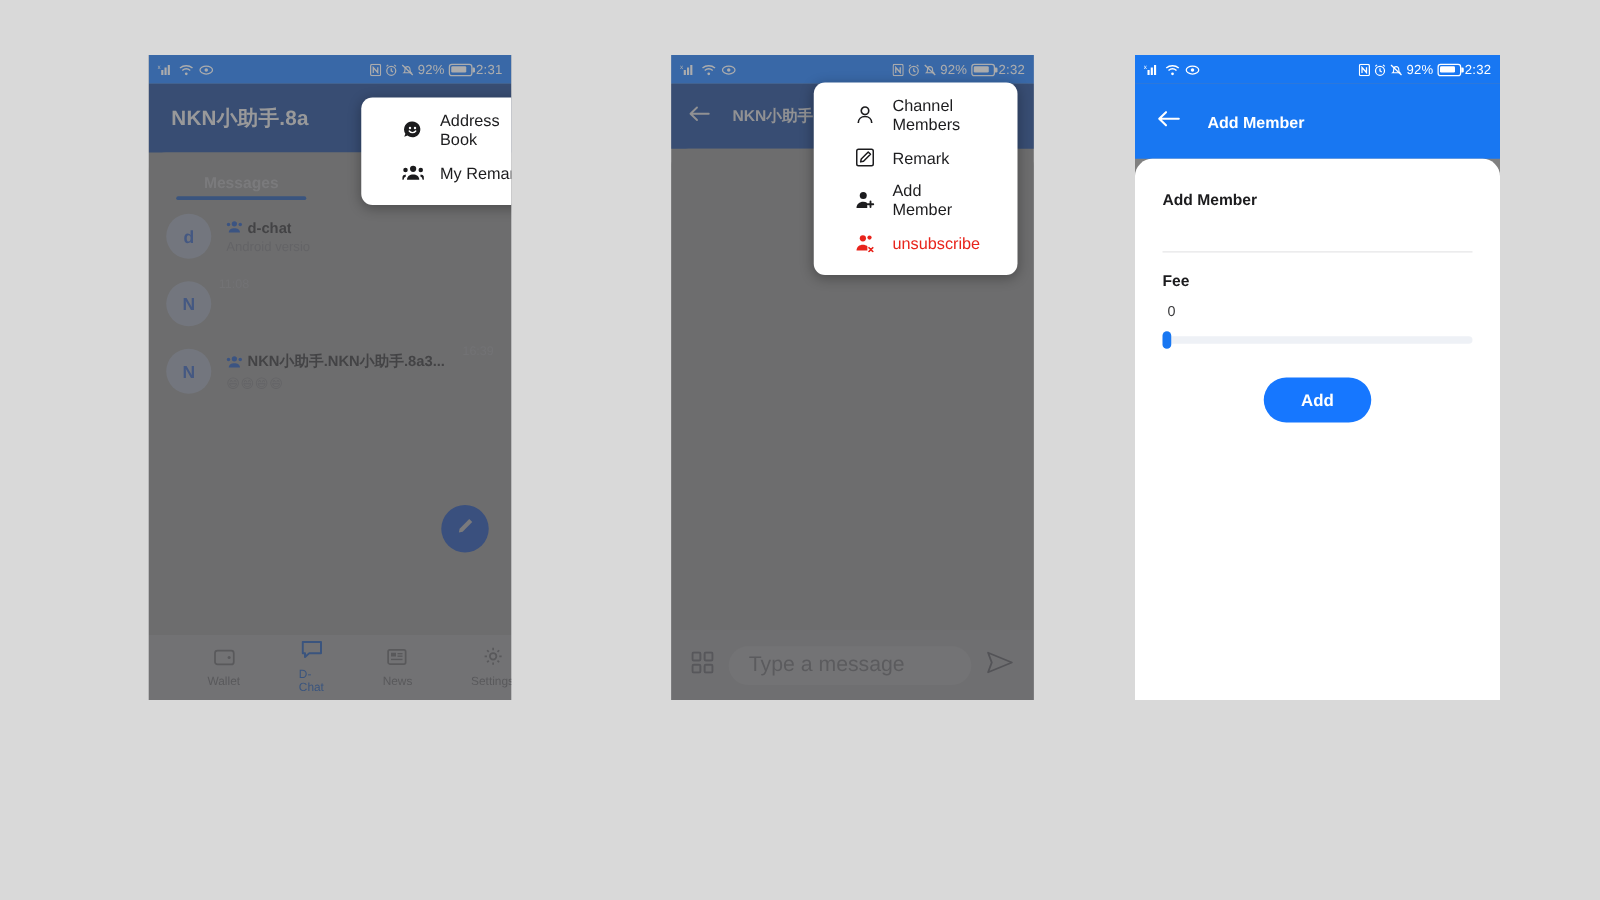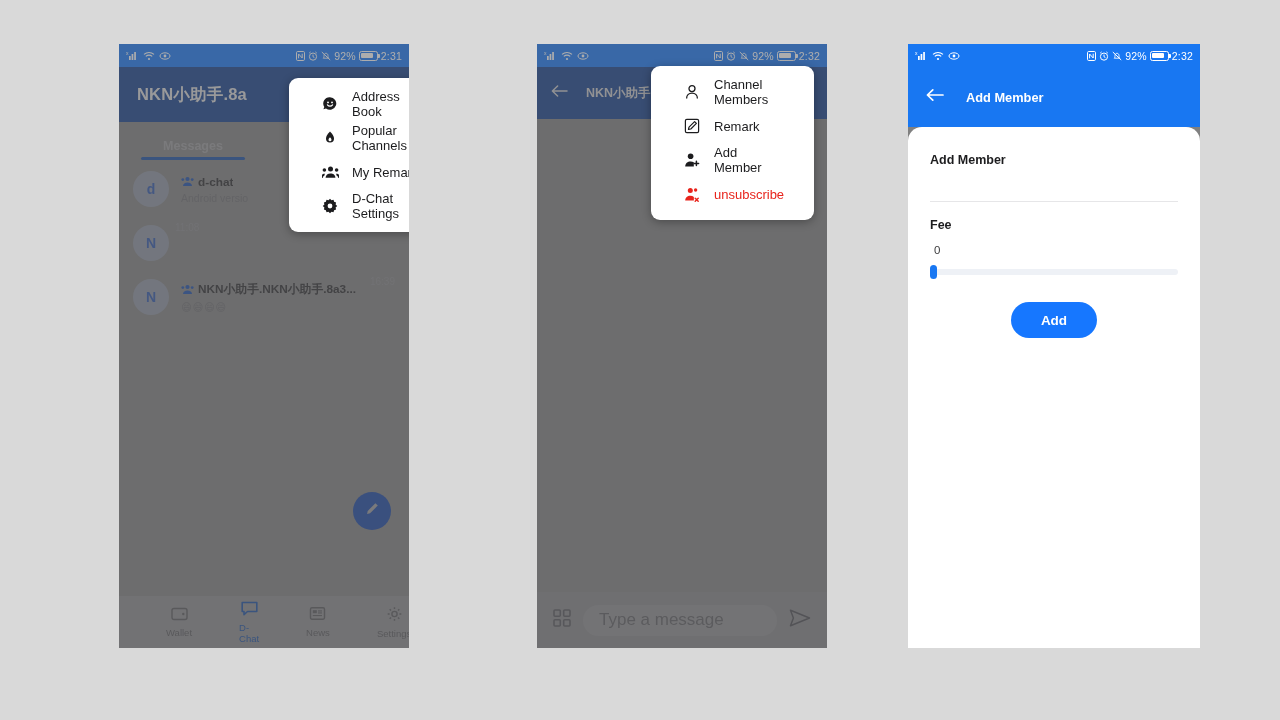--- a/index.html
+++ b/index.html
@@ -7,21 +7,21 @@
     width: 1280px; height: 720px;
     background: #d9d9d9;
     font-family: "Liberation Sans", "DejaVu Sans", sans-serif;
     overflow: hidden;
   }
   .stage { position: relative; width: 1280px; height: 720px; }
 
   
   .phone {
     position: absolute;
-    width: 290px; height: 604px;
+    width: 290px; height: 516px;
     overflow: hidden;
     background: #808080;
   }
   #phone1 { left: 119px; top: 44px; }
   #phone2 { left: 537px; top: 44px; }
   #phone3 { left: 908px; top: 44px; width: 292px; }
 
   
   .statusbar {
     position: relative; height: 23px; width: 100%;
@@ -352,47 +352,29 @@
               <path d="M8 1.2a6.3 6.3 0 1 1-4 11.2l-2.6.9.9-2.4A6.3 6.3 0 0 1 8 1.2z" fill="#1c1c1e"></path>
               <circle cx="6" cy="6.4" r=".95" fill="#fff"></circle>
               <circle cx="10" cy="6.4" r=".95" fill="#fff"></circle>
               <path d="M5.4 8.8c.7.9 1.6 1.3 2.6 1.3s1.9-.4 2.6-1.3" stroke="#fff" stroke-width="1.1" fill="none" stroke-linecap="round"></path>
             </svg>
         </span>
         <span>Address Book</span>
       </div>
       <div class="menu-item">
         <span class="mi-ico">
-          <svg width="16" height="16" viewBox="0 0 16 16">
-              <path d="M8 1.5c2.3 2.6 4 4.6 4 7a4 4 0 0 1-8 0c0-2.4 1.7-4.4 4-7z" fill="#1c1c1e"></path>
-              <path d="M8 7.2c.9 1 1.5 1.7 1.5 2.6a1.5 1.5 0 0 1-3 0c0-.9.6-1.6 1.5-2.6z" fill="#fff"></path>
-            </svg>
-        </span>
-        <span>Popular Channels</span>
-      </div>
-      <div class="menu-item">
-        <span class="mi-ico">
           <svg width="17" height="14" viewBox="0 0 17 14">
               <circle cx="8.5" cy="4" r="2.5" fill="#1c1c1e"></circle>
               <path d="M3.6 12.8c0-2.7 2.3-4.2 4.9-4.2s4.9 1.5 4.9 4.2z" fill="#1c1c1e"></path>
               <circle cx="2.4" cy="5" r="1.8" fill="#1c1c1e"></circle>
               <circle cx="14.6" cy="5" r="1.8" fill="#1c1c1e"></circle>
               <path d="M0 12.8c0-2 .9-3.2 2.6-3.4M17 12.8c0-2-.9-3.2-2.6-3.4" stroke="#1c1c1e" stroke-width="1.8"></path>
             </svg>
         </span>
         <span>My Remark</span>
-      </div>
-      <div class="menu-item">
-        <span class="mi-ico">
-          <svg width="16" height="16" viewBox="0 0 16 16">
-              <path d="M8 .8l1.5 1.5 2-.5.6 2 2 .6-.5 2L15.2 8l-1.6 1.6.5 2-2 .6-.6 2-2-.5L8 15.2l-1.5-1.5-2 .5-.6-2-2-.6.5-2L.8 8l1.6-1.6-.5-2 2-.6.6-2 2 .5z" fill="#1c1c1e"></path>
-              <circle cx="8" cy="8" r="2.4" fill="#fff"></circle>
-            </svg>
-        </span>
-        <span>D-Chat Settings</span>
       </div>
     </div>
   </div>
 
   <div class="phone" id="phone2">
     <div class="col">
       <div class="statusbar sb-blue">
         <div class="sb-left">
           <span class="sb-icon">
             <svg width="13" height="11" viewBox="0 0 13 11">

